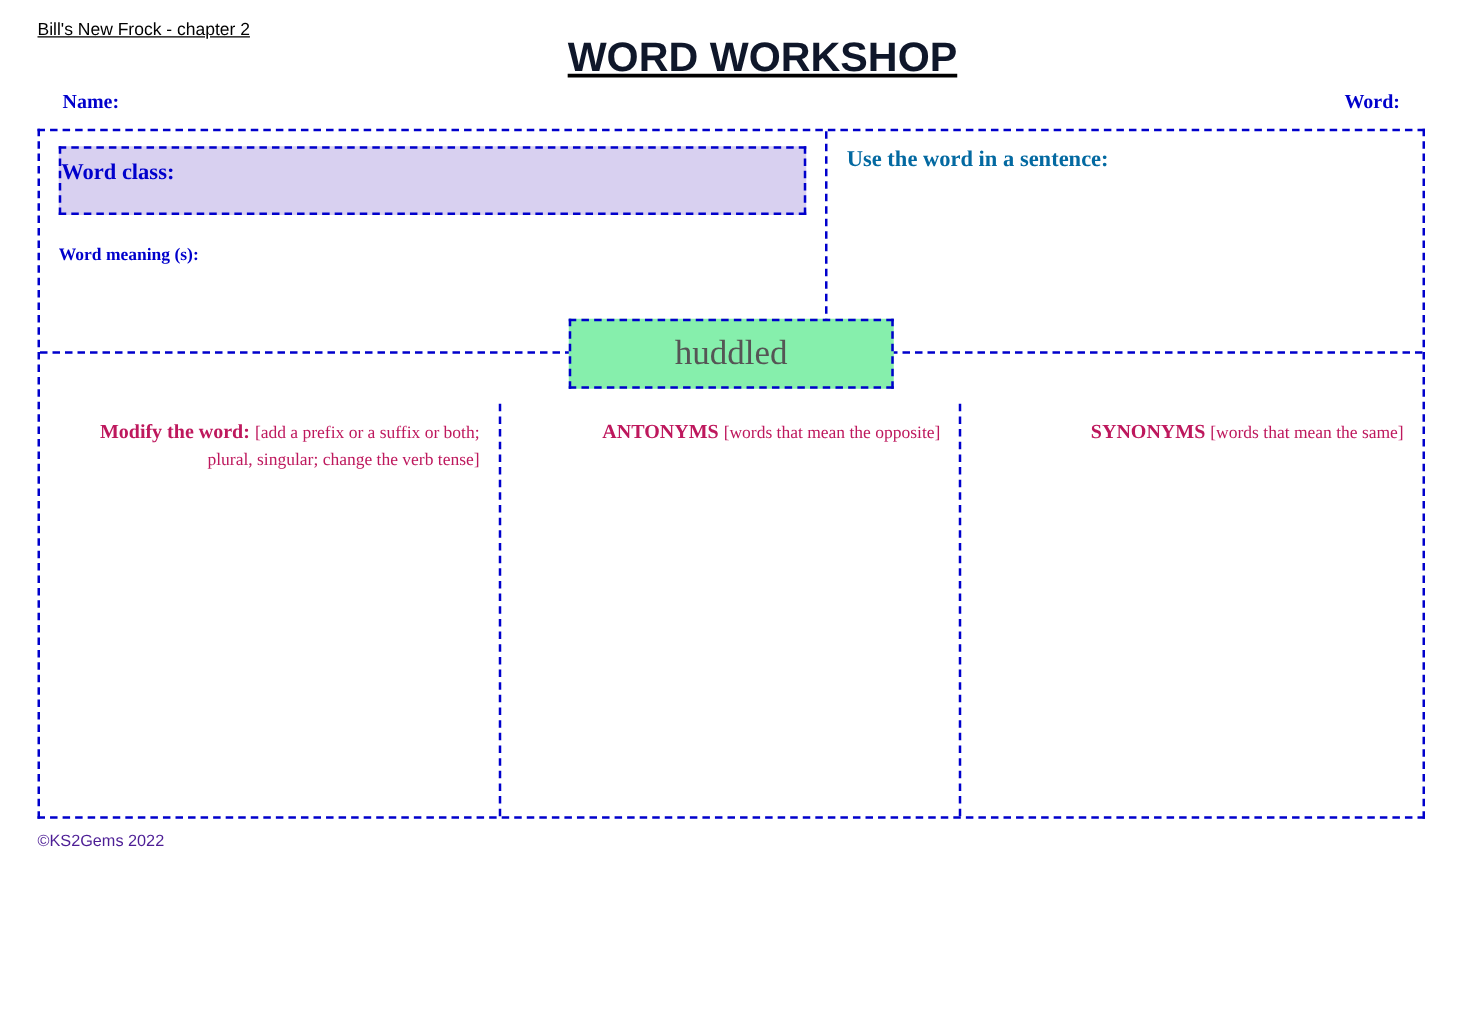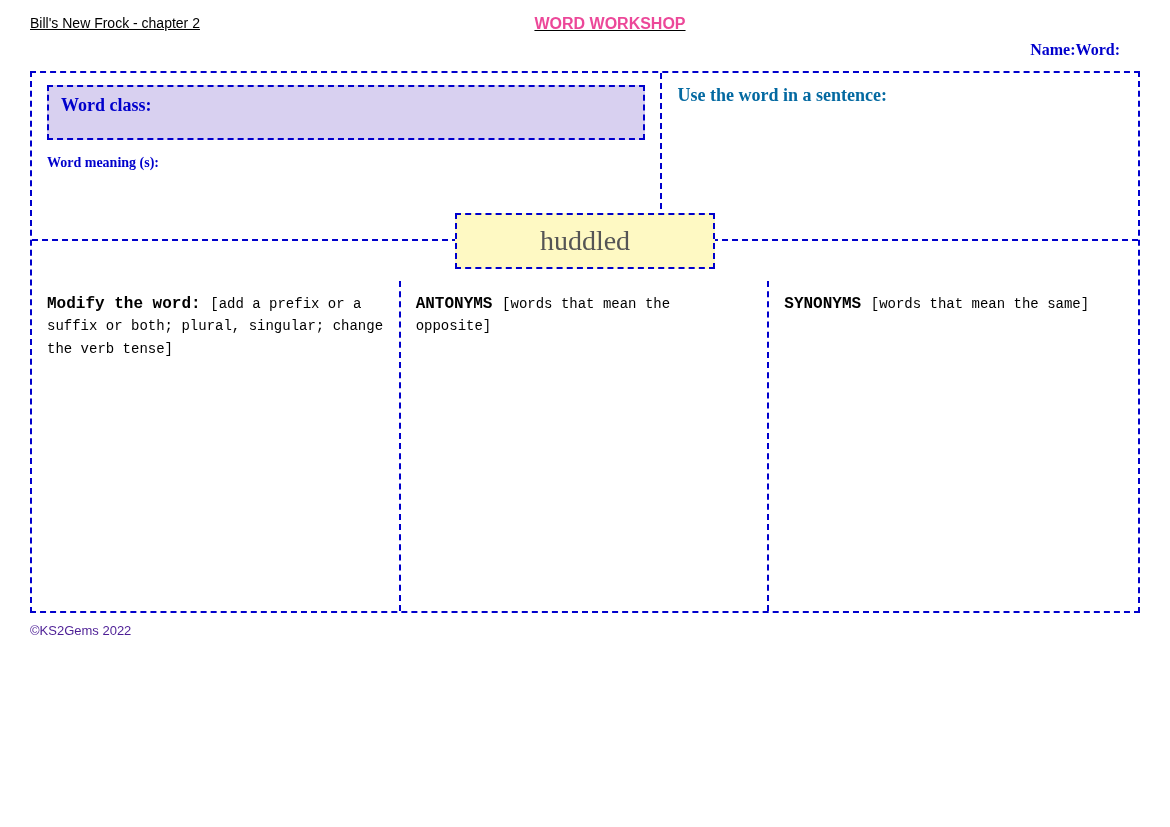--- a/index.html
+++ b/index.html
@@ -25,32 +25,32 @@
       text-decoration: underline;
     }
 
     .book-title {
       color: #000;
       font-size: 14px;
       font-family: Arial, sans-serif;
     }
 
     .page-title {
-      color: #ec4899;
-      font-size: 16px;
+      color: #0f172a;
+      font-size: 33px;
       font-weight: bold;
       text-align: center;
       flex: 1;
-      margin-top: 0;
+      margin-top: 12px;
       font-family: Arial, sans-serif;
     }
 
     .name-date-row {
       display: flex;
-      justify-content: flex-end;
+      justify-content: space-between;
       padding: 0 20px;
       margin-bottom: 12px;
     }
 
     .name-label, .date-label {
       color: #0000cc;
       font-size: 16px;
       font-weight: bold;
       font-family: 'Comic Sans MS', cursive;
     }
@@ -78,22 +78,22 @@
     }
 
     .right-section {
       flex: 1;
       padding: 12px 15px;
     }
 
     .word-class-box {
       border: 2px dashed #0000cc;
       background: #d8d0f0;
-      padding: 8px 12px;
-      margin-bottom: 15px;
+      padding: 8px 0;
+      margin-bottom: 25px;
       min-height: 55px;
     }
 
     .word-class-label {
       color: #0000cc;
       font-size: 18px;
       font-weight: bold;
       font-family: 'Comic Sans MS', cursive;
     }
 
@@ -112,21 +112,21 @@
       font-family: Liberation Serif, serif;
     }
 
     
     .center-word-box {
       position: absolute;
       bottom: -30px;
       left: 50%;
       transform: translateX(-50%);
       border: 2px dashed #0000cc;
-      background: #fef9c3;
+      background: #86efac;
       padding: 10px 30px;
       z-index: 10;
       min-width: 260px;
       text-align: center;
     }
 
     .center-word {
       color: #555;
       font-size: 28px;
       font-family: 'Comic Sans MS', cursive;
@@ -142,26 +142,27 @@
       flex: 0 0 33.333%;
       padding: 12px 15px;
       border-right: 2px dashed #0000cc;
     }
 
     .bottom-col:last-child {
       border-right: none;
     }
 
     .bottom-col-label {
-      color: #000000;
+      color: #be185d;
       font-size: 16px;
       font-weight: bold;
-      font-family: Liberation Mono, monospace;
+      font-family: Liberation Serif, serif;
       margin-bottom: 6px;
       line-height: 1.4;
+      text-align: right;
     }
 
     .bold-word {
       font-weight: bold;
     }
 
     .normal-weight {
       font-weight: normal;
       font-size: 14px;
     }

